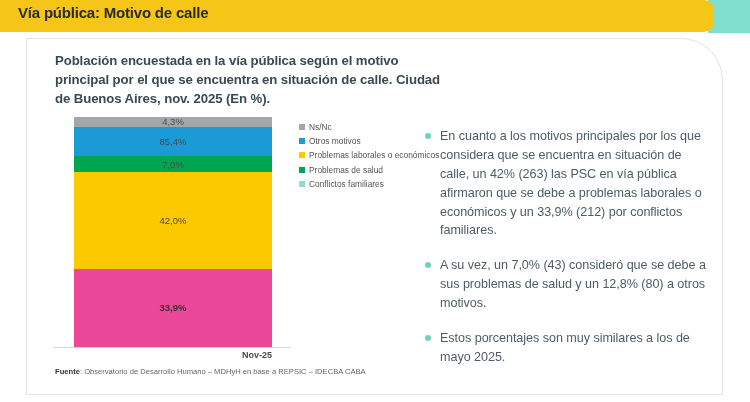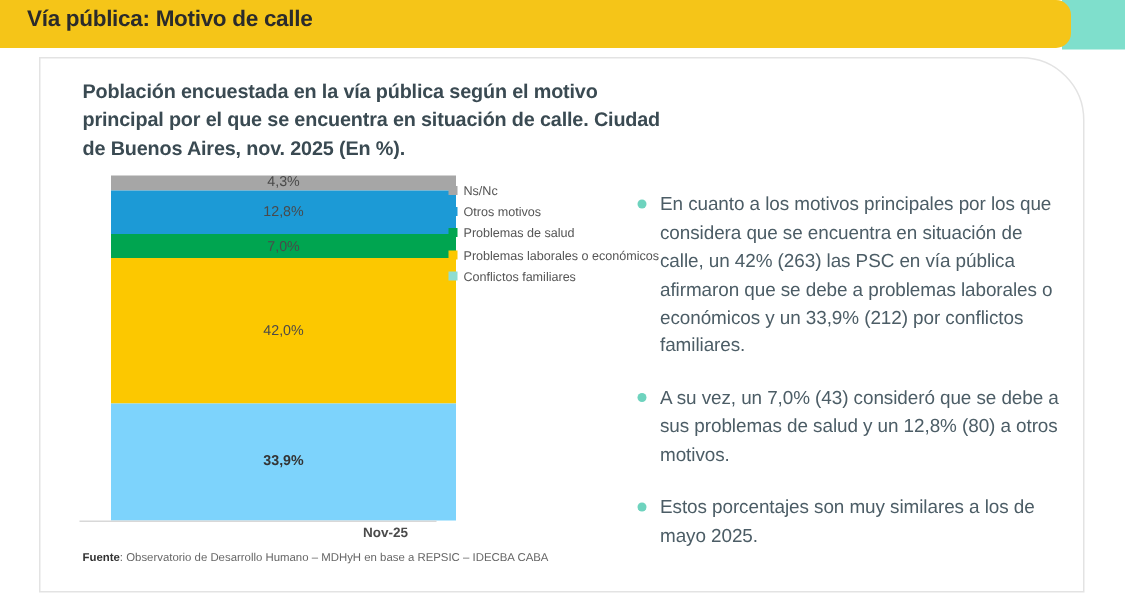--- a/index.html
+++ b/index.html
@@ -80,21 +80,21 @@
     position: absolute;
     left: 26px;
     top: 78px;
     width: 375px;
     height: 240px;
   }
   #stacked-bar {
     position: absolute;
     left: 21px;
     top: 0;
-    width: 230px;
+    width: 198px;
     height: 230px;
     display: flex;
     flex-direction: column;
     border-radius: 18px;
   }
   .bar-seg {
     position: relative;
     width: 100%;
     display: flex;
     align-items: center;
@@ -209,52 +209,52 @@
   <div id="chart-panel">
     <div id="chart-caption">Población encuestada en la vía pública según el motivo principal por el que se encuentra en situación de calle. Ciudad de Buenos Aires, nov. 2025 (En %).</div>
   </div>
 
   <div id="plot-area">
     <div id="stacked-bar">
       <div class="bar-seg" style="background:#A6A6A6; height:4.3%;">
         <span class="seg-label">4,3%</span>
       </div>
       <div class="bar-seg" style="background:#1C9AD6; height:12.8%;">
-        <span class="seg-label">12,8%</span>
+        <span class="seg-label">85,4%</span>
       </div>
       <div class="bar-seg" style="background:#00A550; height:7.0%;">
         <span class="seg-label">7,0%</span>
       </div>
       <div class="bar-seg" style="background:#FCC800; height:42.0%;">
         <span class="seg-label">42,0%</span>
       </div>
-      <div class="bar-seg" style="background:#7dd3fc; height:33.9%;">
+      <div class="bar-seg" style="background:#ec4899; height:33.9%;">
         <span class="seg-label bold">33,9%</span>
       </div>
     </div>
     <div id="x-axis-line"></div>
     <div id="x-tick-label">Nov-25</div>
   </div>
 
   <div id="chart-legend">
     <div class="legend-row">
       <span class="legend-swatch" style="background:#A6A6A6;"></span>
       <span class="legend-text">Ns/Nc</span>
     </div>
     <div class="legend-row">
       <span class="legend-swatch" style="background:#1C9AD6;"></span>
       <span class="legend-text">Otros motivos</span>
     </div>
     <div class="legend-row">
+      <span class="legend-swatch" style="background:#FCC800;"></span>
+      <span class="legend-text">Problemas laborales o económicos</span>
+    </div>
+    <div class="legend-row">
       <span class="legend-swatch" style="background:#00A550;"></span>
       <span class="legend-text">Problemas de salud</span>
-    </div>
-    <div class="legend-row">
-      <span class="legend-swatch" style="background:#FCC800;"></span>
-      <span class="legend-text">Problemas laborales o económicos</span>
     </div>
     <div class="legend-row">
       <span class="legend-swatch" style="background:#8EDDD2;"></span>
       <span class="legend-text">Conflictos familiares</span>
     </div>
   </div>
 
   <div id="insights-panel">
     <div class="insight-item">
       <span class="bullet-dot"></span>

